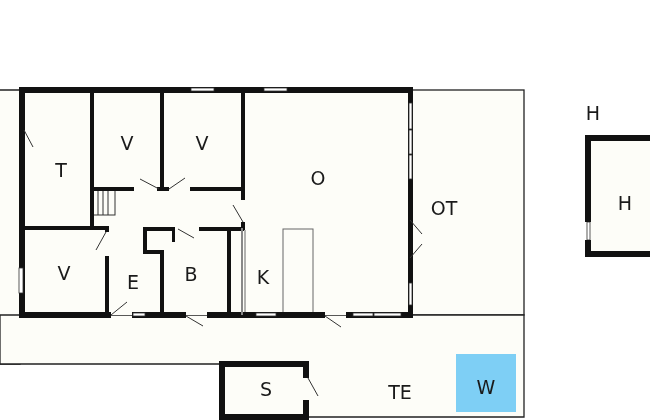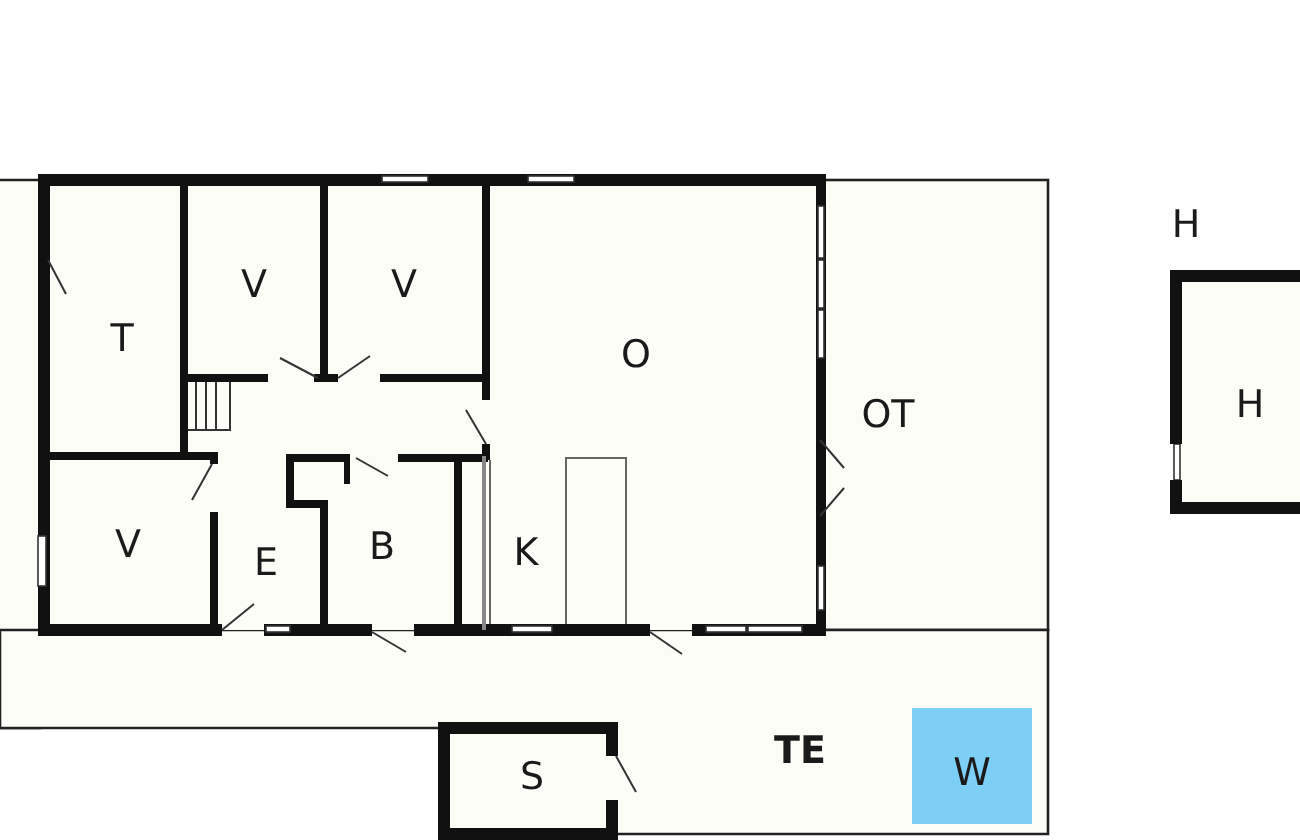--- a/index.html
+++ b/index.html
@@ -131,15 +131,15 @@
 <div class="label" style="left:127px;top:143px;">V</div>
 <div class="label" style="left:202px;top:143px;">V</div>
 <div class="label" style="left:318px;top:178px;">O</div>
 <div class="label" style="left:444px;top:208px;">OT</div>
 <div class="label" style="left:64px;top:273px;">V</div>
 <div class="label" style="left:133px;top:282px;">E</div>
 <div class="label" style="left:191px;top:274px;">B</div>
 <div class="label" style="left:263px;top:277px;">K</div>
 <div class="label" style="left:593px;top:113px;">H</div>
 <div class="label" style="left:625px;top:203px;">H</div>
-<div class="label" style="left:400px;top:376px;font-weight:bold;">TE</div>
+<div class="label" style="left:400px;top:392px;">TE</div>
 <div class="label" style="left:266px;top:389px;">S</div>
 <div class="label" style="left:486px;top:387px;">W</div>
 
 </body></html>

